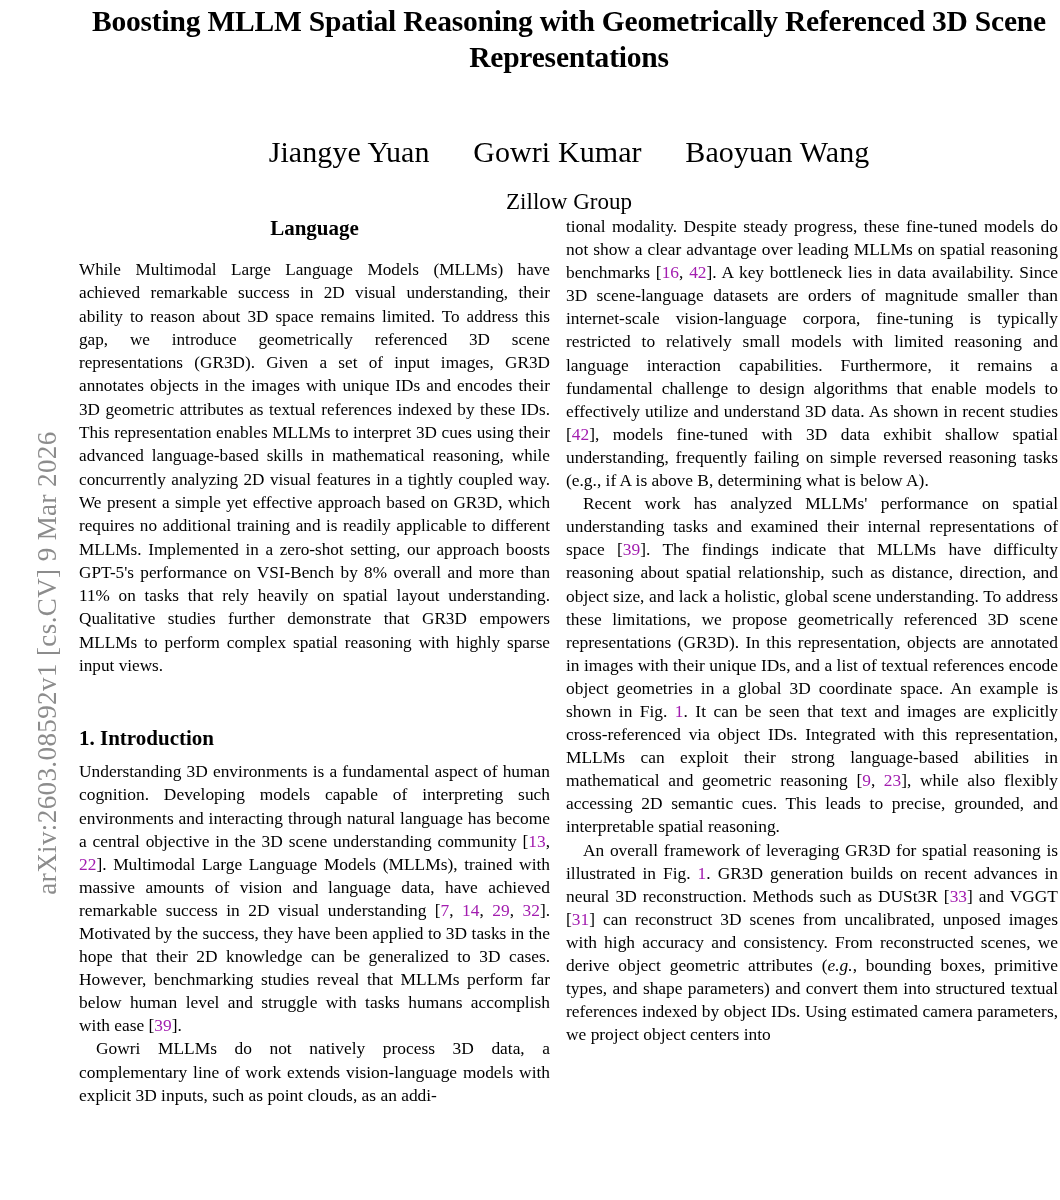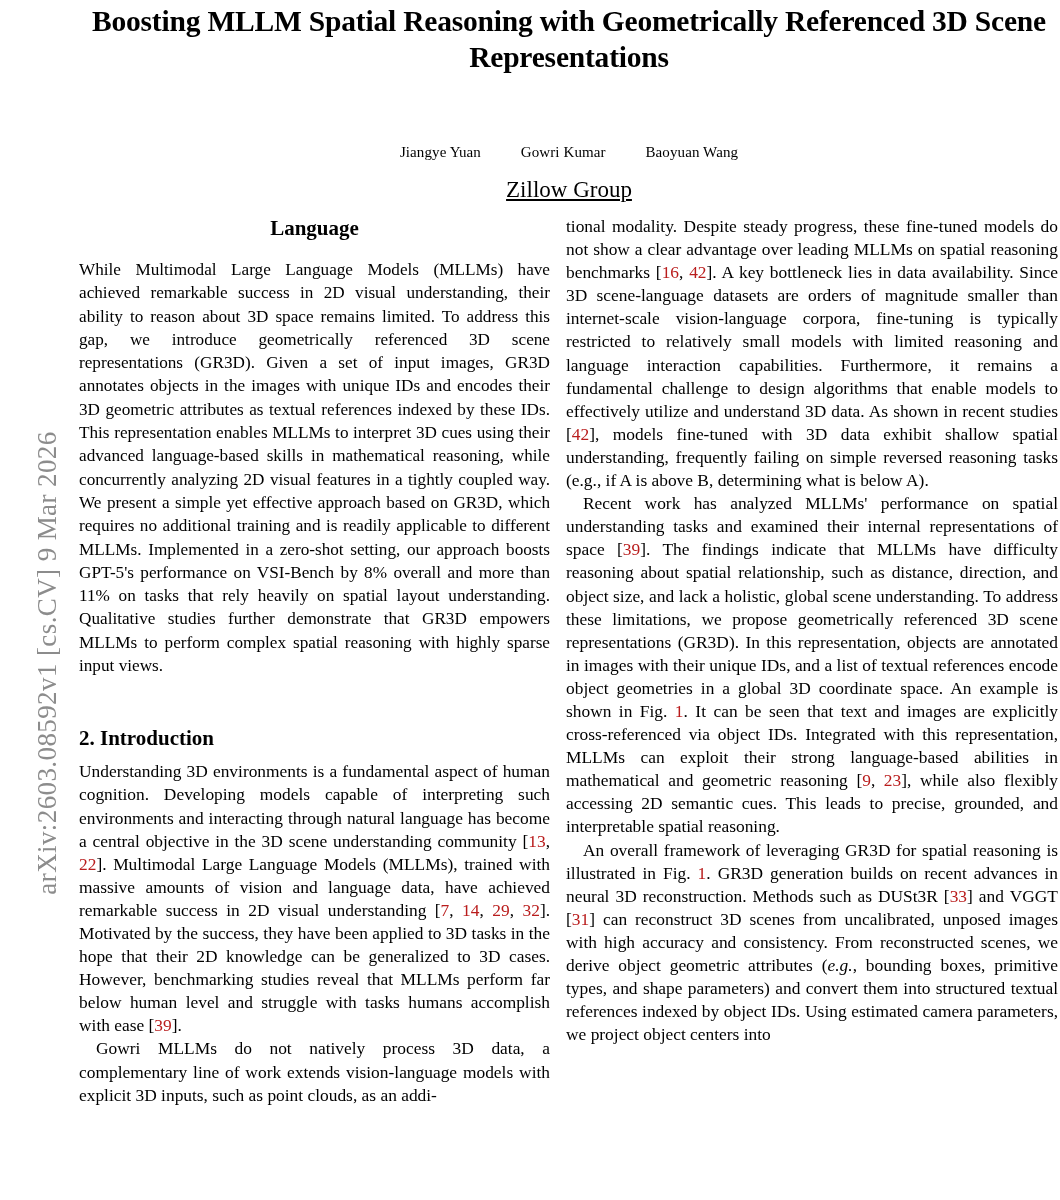--- a/index.html
+++ b/index.html
@@ -59,33 +59,32 @@
     margin: 0;
     padding-top: 3px;
     letter-spacing: -0.2px;
   }
 
   #authors {
     margin-top: 62px;
     text-align: center;
   }
   .author-row {
-    font-size: 15px;
+    font-size: 30px;
     line-height: 30px;
     letter-spacing: 0.1px;
   }
   .author-name {
     display: inline-block;
     margin: 0 18px;
   }
   .affiliation-row {
     font-size: 23px;
     line-height: 30px;
-    margin-top: 8px;
-    text-decoration: underline;
+    margin-top: 20px;
   }
 
   
   #col-left {
     position: absolute;
     left: 79px;
     top: 215px;
     width: 471px;
   }
   #col-right {
@@ -121,21 +120,21 @@
     font-size: 17.2px;
     line-height: 23.3px;
   }
   p.indent {
     text-indent: 17px;
   }
   .spacer-section {
     height: 48px;
   }
   .cite {
-    color: #b91c1c;
+    color: #a21caf;
     margin-top: 40px;
   }
   em.inline-em {
   }
 </style>
 </head>
 <body>
 
 <div id="arxiv-stamp">arXiv:2603.08592v1  [cs.CV]  9 Mar 2026</div>
 
@@ -153,21 +152,21 @@
       <div class="affiliation-row">Zillow Group</div>
     </div>
   </div>
 
   <div id="col-left">
     <h2 class="section-head-center">Language</h2>
     <p class="abstract-body">While Multimodal Large Language Models (MLLMs) have achieved remarkable success in 2D visual understanding, their ability to reason about 3D space remains limited. To address this gap, we introduce geometrically referenced 3D scene representations (GR3D). Given a set of input images, GR3D annotates objects in the images with unique IDs and encodes their 3D geometric attributes as textual references indexed by these IDs. This representation enables MLLMs to interpret 3D cues using their advanced language-based skills in mathematical reasoning, while concurrently analyzing 2D visual features in a tightly coupled way. We present a simple yet effective approach based on GR3D, which requires no additional training and is readily applicable to different MLLMs. Implemented in a zero-shot setting, our approach boosts GPT-5's performance on VSI-Bench by 8% overall and more than 11% on tasks that rely heavily on spatial layout understanding. Qualitative studies further demonstrate that GR3D empowers MLLMs to perform complex spatial reasoning with highly sparse input views.</p>
 
     <div class="spacer-section"></div>
 
-    <h2 class="section-head">2. Introduction</h2>
+    <h2 class="section-head">1. Introduction</h2>
     <div id="intro-paras">
         <p>Understanding 3D environments is a fundamental aspect of human cognition. Developing models capable of interpreting such environments and interacting through natural language has become a central objective in the 3D scene understanding community [<span class="cite">13</span>, <span class="cite">22</span>]. Multimodal Large Language Models (MLLMs), trained with massive amounts of vision and language data, have achieved remarkable success in 2D visual understanding [<span class="cite">7</span>, <span class="cite">14</span>, <span class="cite">29</span>, <span class="cite">32</span>]. Motivated by the success, they have been applied to 3D tasks in the hope that their 2D knowledge can be generalized to 3D cases. However, benchmarking studies reveal that MLLMs perform far below human level and struggle with tasks humans accomplish with ease [<span class="cite">39</span>].</p>
         <p class="indent">Gowri MLLMs do not natively process 3D data, a complementary line of work extends vision-language models with explicit 3D inputs, such as point clouds, as an addi-</p>
       </div>
   </div>
 
   <div id="col-right">
     <div id="right-paras">
         <p>tional modality. Despite steady progress, these fine-tuned models do not show a clear advantage over leading MLLMs on spatial reasoning benchmarks [<span class="cite">16</span>, <span class="cite">42</span>]. A key bottleneck lies in data availability. Since 3D scene-language datasets are orders of magnitude smaller than internet-scale vision-language corpora, fine-tuning is typically restricted to relatively small models with limited reasoning and language interaction capabilities. Furthermore, it remains a fundamental challenge to design algorithms that enable models to effectively utilize and understand 3D data. As shown in recent studies [<span class="cite">42</span>], models fine-tuned with 3D data exhibit shallow spatial understanding, frequently failing on simple reversed reasoning tasks (e.g., if A is above B, determining what is below A).</p>
         <p class="indent">Recent work has analyzed MLLMs' performance on spatial understanding tasks and examined their internal representations of space [<span class="cite">39</span>]. The findings indicate that MLLMs have difficulty reasoning about spatial relationship, such as distance, direction, and object size, and lack a holistic, global scene understanding. To address these limitations, we propose geometrically referenced 3D scene representations (GR3D). In this representation, objects are annotated in images with their unique IDs, and a list of textual references encode object geometries in a global 3D coordinate space. An example is shown in Fig. <span class="cite">1</span>. It can be seen that text and images are explicitly cross-referenced via object IDs. Integrated with this representation, MLLMs can exploit their strong language-based abilities in mathematical and geometric reasoning [<span class="cite">9</span>, <span class="cite">23</span>], while also flexibly accessing 2D semantic cues. This leads to precise, grounded, and interpretable spatial reasoning.</p>

